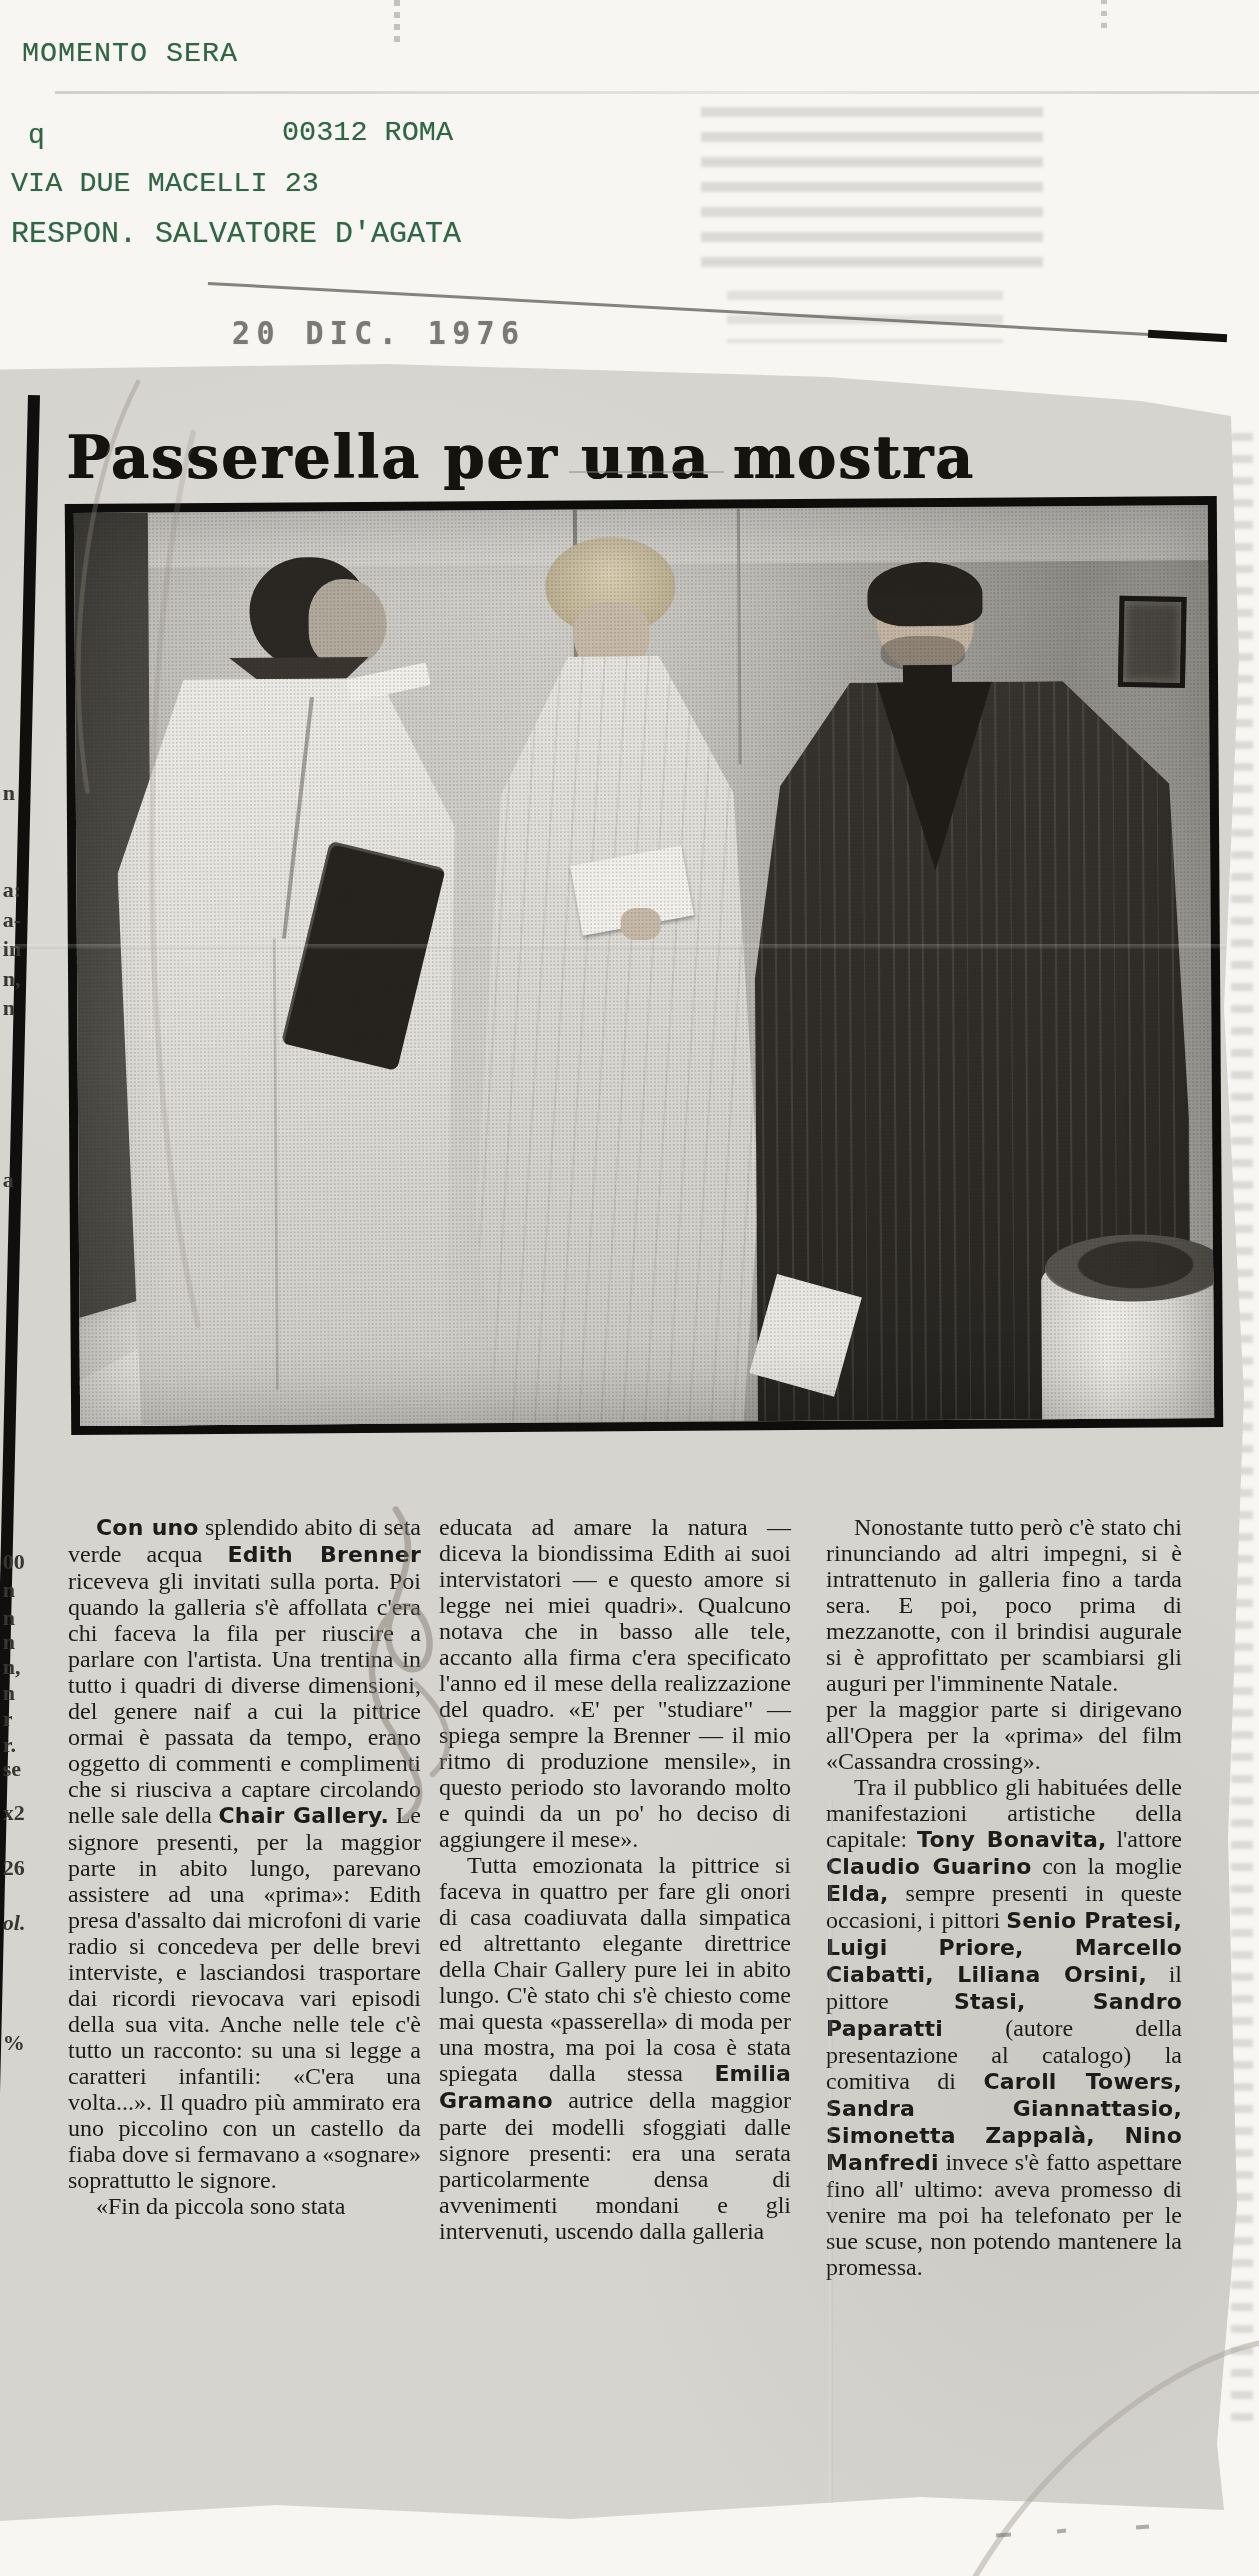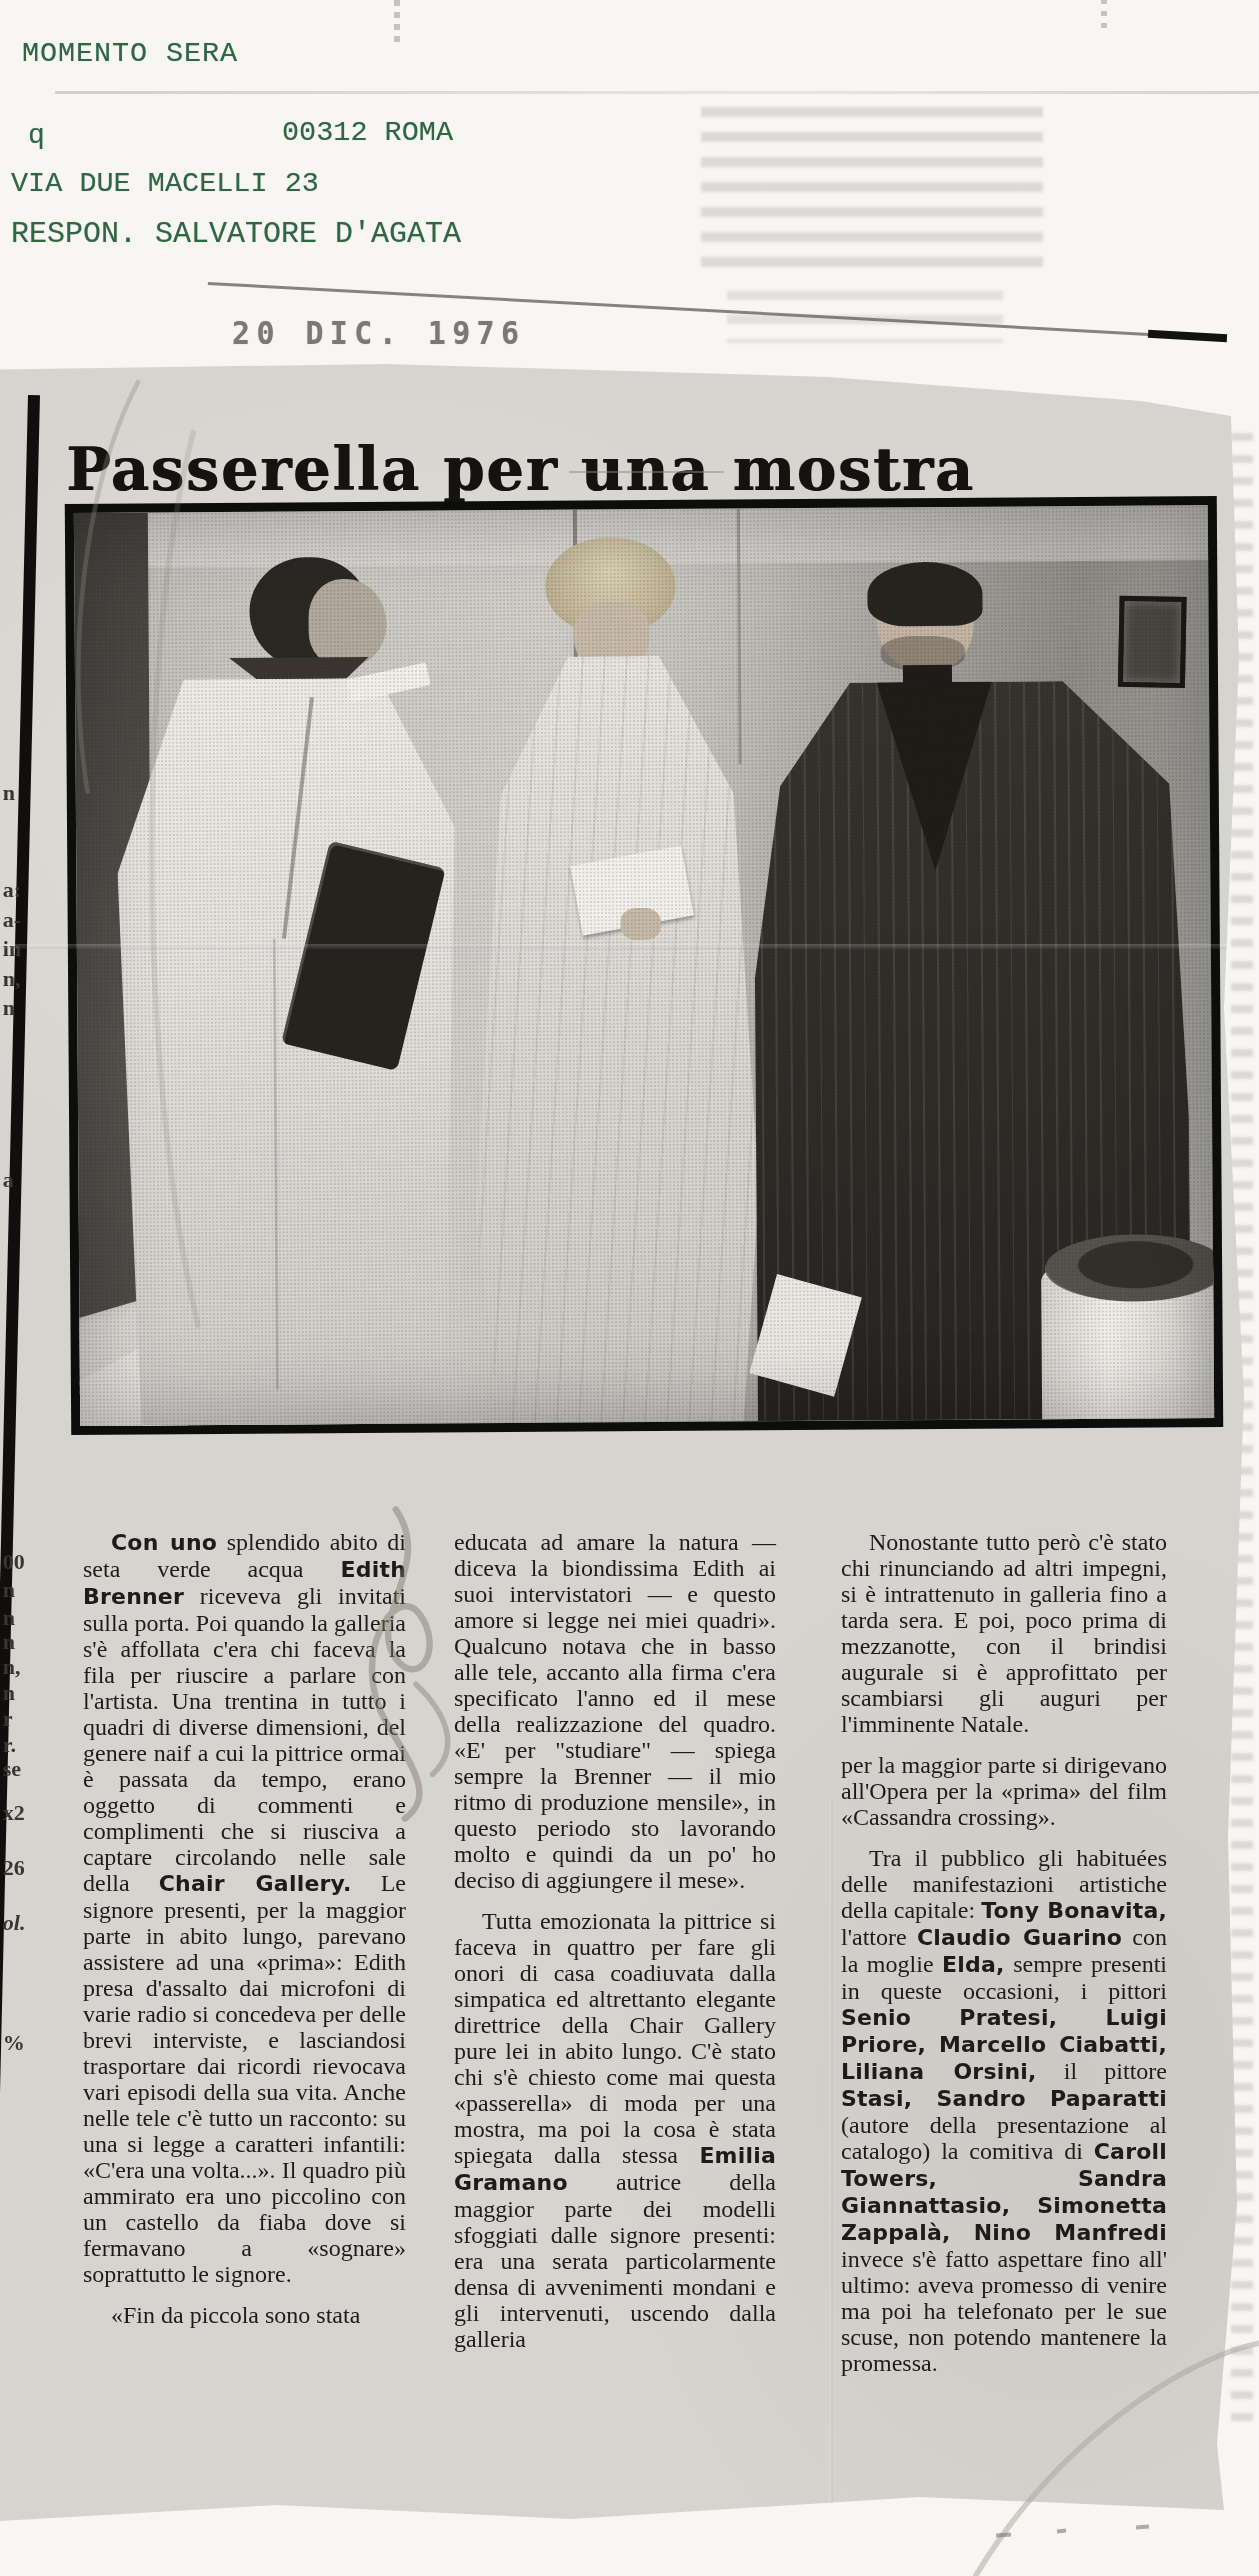--- a/index.html
+++ b/index.html
@@ -50,21 +50,21 @@
       1244px 1031px,1228px 1473px,1237px 1841px,1217px 2080px,1224px 2146px,920px 2133px,
       571px 2155px,276px 2141px,0 2157px);}
 
   .left-rule{position:absolute;left:28px;top:31px;width:12px;height:1974px;background:#100f0d;
              transform:rotate(1.35deg);transform-origin:top left;z-index:6;}
 
   .frag{position:absolute;left:0;width:52px;font-size:22px;font-weight:bold;color:#383631;
         font-family:"Liberation Serif",serif;}
   .fragments{position:absolute;left:2.8px;top:0;width:55px;height:100%;z-index:7;}
 
-  .headline{position:absolute;left:66px;top:36px;font-family:"DejaVu Serif",serif;font-weight:bold;
+  .headline{position:absolute;left:66px;top:24px;font-family:"DejaVu Serif",serif;font-weight:bold;
             font-size:59px;line-height:1;letter-spacing:1.8px;color:#14130f;
             text-shadow:0.9px 0 0 #14130f;z-index:5;white-space:nowrap;}
   .headline-underline{position:absolute;left:569px;top:107px;width:155px;height:1.8px;
             background:#8b8780;opacity:.5;z-index:5;}
 
   
   .photo-frame{position:absolute;left:68px;top:136px;width:1152px;height:931px;background:#0d0d0b;
                padding:9.2px;box-sizing:border-box;transform:rotate(-.4deg);z-index:5;}
   .photo{position:relative;width:100%;height:100%;overflow:hidden;
     background:linear-gradient(99deg,#bab8b3 0%,#c9c7c2 16%,#d1cfca 38%,#c3c1bc 52%,#a3a19c 68%,#8e8c87 80%,#9c9a95 90%,#b1afaa 100%);}
@@ -137,21 +137,21 @@
           background:linear-gradient(90deg,rgba(255,255,255,.5),rgba(110,108,104,.25));}
 
   
   .caption{position:absolute;left:85px;top:1080px;z-index:5;font-family:"DejaVu Sans",sans-serif;
            font-weight:bold;font-size:25px;letter-spacing:0.3px;color:#181715;}
   .column{position:absolute;top:1150px;z-index:5;font-size:24px;line-height:26px;text-align:justify;
           color:#1d1c1a;}
   .col-1{left:68px;width:353px;}
   .col-2{left:439px;width:352px;}
   .col-3{left:826px;width:356px;}
-  .para{margin:15px;}
+  .para{margin:0;}
   .para.ind{text-indent:28px;}
   .bname{font-family:"DejaVu Sans",sans-serif;font-weight:bold;font-size:22px;letter-spacing:0.2px;}
 
   
   .marks-svg{position:absolute;left:0;top:0;width:1259px;height:2576px;z-index:40;pointer-events:none;}
   .bottom-dash{position:absolute;height:3.7px;background:#706d68;opacity:.55;z-index:41;}
   .bd1{left:996px;top:2533px;width:14.7px;transform:rotate(-4deg);}
   .bd2{left:1057px;top:2529px;width:9.2px;transform:rotate(-6deg);}
   .bd3{left:1136px;top:2525px;width:13px;transform:rotate(-5deg);}
 </style>

